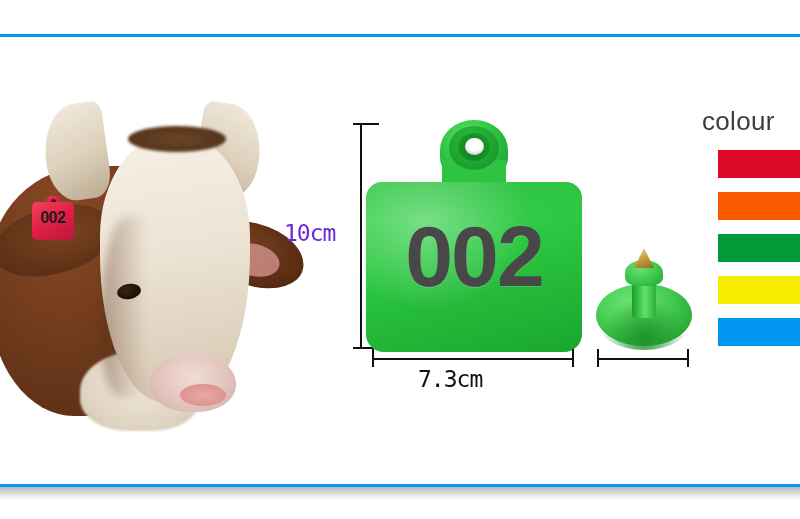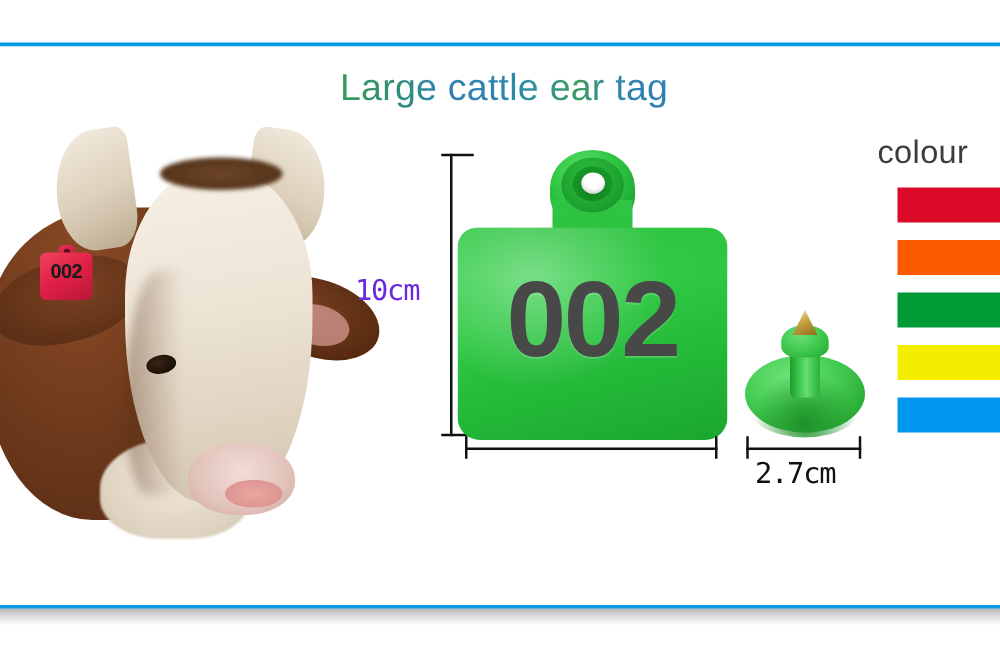--- a/index.html
+++ b/index.html
@@ -269,21 +269,20 @@
 </style>
 </head>
 <body>
 
 <div id="stage">
 
   <div class="rule" id="rule-top" style="background: rgb(3, 155, 229);"></div>
   <div class="rule" id="rule-bottom" style="background: rgb(3, 155, 229);"></div>
   <div id="bottom-shadow"></div>
 
-  <div id="title">Large cattle ear tag</div>
 
   <div id="cow-photo">
     <div class="cowpart" id="cow-body"></div>
     <div class="cowpart" id="cow-body-white"></div>
     <div class="cowpart" id="cow-ear-left"></div>
     <div class="cowpart" id="cow-ear-right"></div>
     <div class="cowpart" id="cow-ear-right-inner"></div>
     <div class="cowpart" id="cow-horn-left"></div>
     <div class="cowpart" id="cow-horn-right"></div>
     <div class="cowpart" id="cow-face"></div>
@@ -321,25 +320,25 @@
     <div id="bb-disc"></div>
     <div id="bb-disc-edge"></div>
     <div id="bb-stem"></div>
     <div id="bb-shoulder"></div>
     <div id="bb-tip"></div>
   </div>
 
   <div class="dimline" id="dim-h1-line"></div>
   <div class="dimline" id="dim-h1-cap-left"></div>
   <div class="dimline" id="dim-h1-cap-right"></div>
+  <div id="dim-h1-label">7.3cm</div>
 
   <div class="dimline" id="dim-h2-line"></div>
   <div class="dimline" id="dim-h2-cap-left"></div>
   <div class="dimline" id="dim-h2-cap-right"></div>
-  <div id="dim-h2-label">2.7cm</div>
 
   <div id="colour-legend">
     <div id="colour-title">colour</div>
     <div class="swatch" id="swatch-0" style="background: rgb(220, 10, 40);"></div>
     <div class="swatch" id="swatch-1" style="background: rgb(250, 90, 0);"></div>
     <div class="swatch" id="swatch-2" style="background: rgb(0, 155, 54);"></div>
     <div class="swatch" id="swatch-3" style="background: rgb(245, 237, 0);"></div>
     <div class="swatch" id="swatch-4" style="background: rgb(0, 150, 240);"></div>
   </div>
 

